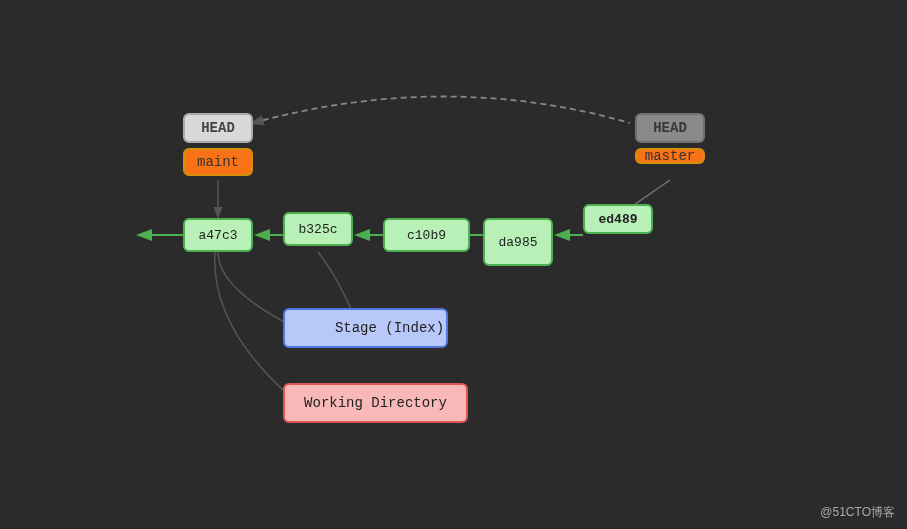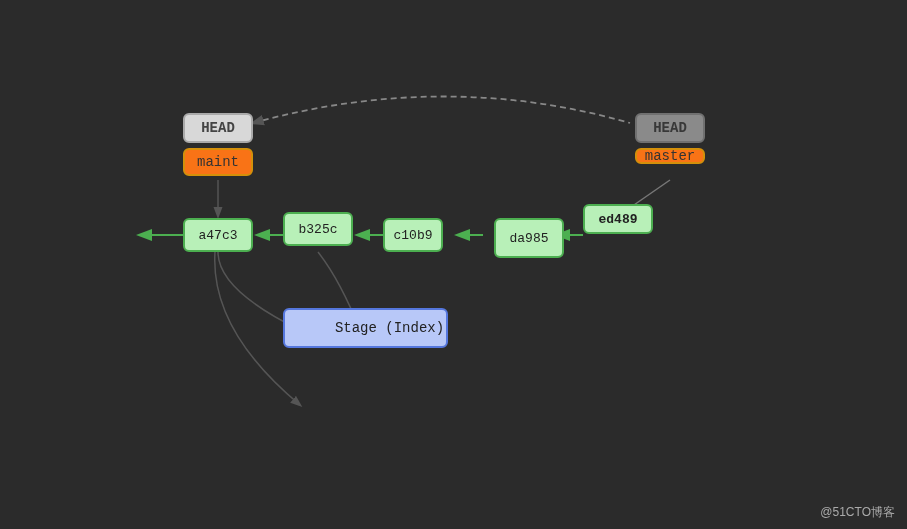--- a/index.html
+++ b/index.html
@@ -127,24 +127,24 @@
     <path d="M 318 252 Q 340 280 360 330" stroke="#555" stroke-width="1.5" fill="none" marker-end="url(#arrow-dark)"></path>
 
   </svg>
 
   <div class="node-box node-green" style="left:183px;top:218px;width:70px;height:34px;">
     <span>a47c3</span>
   </div>
   <div class="node-box node-green" style="left:283px;top:212px;width:70px;height:34px;">
     <span>b325c</span>
   </div>
-  <div class="node-box node-green" style="left:383px;top:218px;width:60px;height:34px;">
+  <div class="node-box node-green" style="left:383px;top:218px;width:87px;height:34px;">
     <span>c10b9</span>
   </div>
-  <div class="node-box node-green" style="left:494px;top:218px;width:70px;height:40px;">
+  <div class="node-box node-green" style="left:483px;top:218px;width:70px;height:48px;">
     <span>da985</span>
   </div>
   <div class="node-box node-green" style="left:583px;top:204px;width:70px;height:30px;font-weight:bold;">
     <span>ed489</span>
   </div>
 
   <div class="head-box" style="left:183px;top:113px;width:70px;height:30px;">
     <span>HEAD</span>
   </div>
 
@@ -157,18 +157,21 @@
   </div>
 
   <div class="label-box" style="left:635px;top:148px;width:70px;height:16px;">
     <span>master</span>
   </div>
 
   <div class="node-box node-blue" style="left:283px;top:308px;width:165px;height:40px;font-size:14px;padding-left:48px;">
     <span>Stage (Index)</span>
   </div>
 
+  <div class="node-box node-pink" style="left:283px;top:383px;width:185px;height:40px;font-size:14px;">
+    <span>Working Directory</span>
+  </div>
 
   <div class="watermark">
     <span>@51CTO博客</span>
   </div>
 
 </div>
 
 </body></html>

